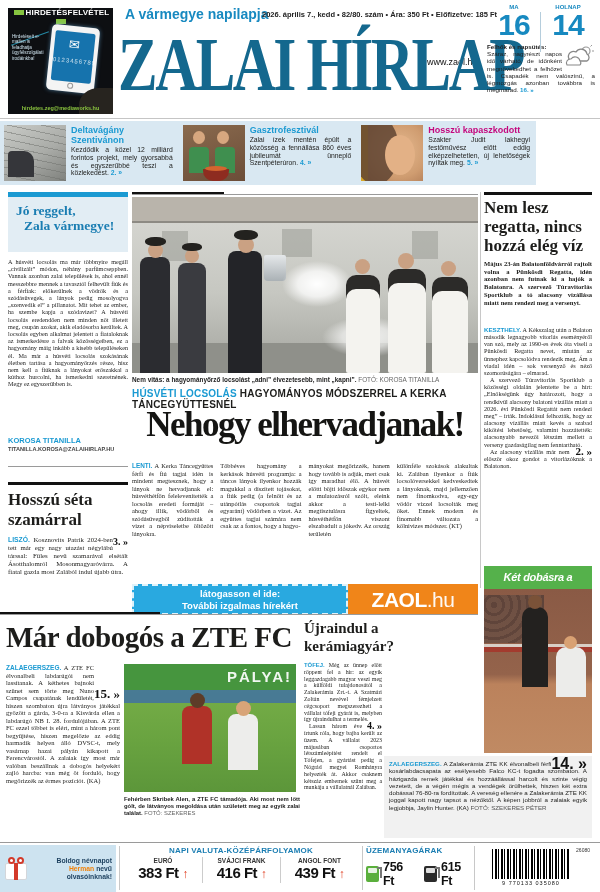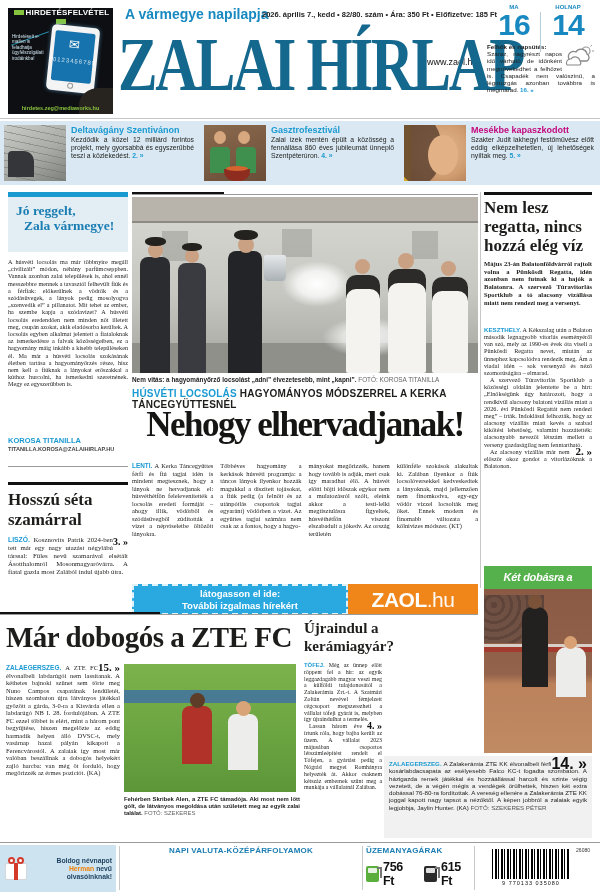--- a/index.html
+++ b/index.html
@@ -38,21 +38,21 @@
   .wx-temps .t { width:50%; text-align:center; font-size:30px; font-weight:bold; color:#1789c0; line-height:30px; letter-spacing:-1px; }
   .wx-div { position:absolute; left:53px; top:2px; width:1px; height:40px; background:#b5cddc; }
   .wx-text { margin-top:3px; font-size:6.2px; line-height:7.2px; color:#222; }
   .wx-text b.lead { display:block; }
   .wx-pg { color:#1b9ad2; font-weight:bold; }
   .cloud-ico { float:right; margin:2px 0 2px 3px; }
 
   .topline { left:0; top:118px; width:600px; height:1px; background:#c5c5c5; }
 
   
-  .teasers { left:0; top:121px; width:600px; height:64px; background:#d9e8f2; display:flex; }
+  .teasers { left:0; top:121px; width:536px; height:64px; background:#d9e8f2; display:flex; }
   .teaser { width:200px; display:flex; padding:4px 6px 4px 4px; }
   .tphoto { width:62px; height:56px; flex:none; margin-right:5px; position:relative; overflow:hidden; }
   .tbody { font-size:6.8px; line-height:7.8px; color:#1d1d1b; }
   .ttitle { font-size:9px; line-height:10px; font-weight:bold; color:#1b9ad2; margin-bottom:1px; }
   .ttitle.mag { color:#c4087e; }
   .tp1 { background:linear-gradient(150deg,#c9cbc7 0%,#a9aba7 55%,#7f817d 100%); }
   .tp1 .wires { position:absolute; inset:0; background:repeating-linear-gradient(12deg,transparent 0 6px,#6f716d 6px 7px); opacity:.5; }
   .tp1 .train { position:absolute; left:4px; bottom:4px; width:26px; height:26px; background:#35363a; border-radius:4px 10px 0 0; }
   .tp2 { background:linear-gradient(160deg,#8a6a4e,#6b4d38); }
   .tp2 .head { position:absolute; width:12px; height:13px; border-radius:50%; background:#d7a77f; top:6px; }
@@ -127,21 +127,21 @@
   .bk-p2 .head { left:8px; top:-11px; width:13px; height:13px; background:#d9a173; }
   .bk-text { left:384px; top:756px; width:208px; height:82px; background:#f1f1f1; padding:4px 5px; font-size:6.2px; line-height:7.3px; }
   .bk-text .credit { color:#555; }
   .bk-text .pgref { font-size:16px; }
 
   
   .bot-rule-thick { left:0; top:612px; width:160px; }
   .bot-rule { left:0; top:614px; width:478px; }
   .zte-hl { left:6px; top:620px; width:300px; font-size:29px; line-height:34px; font-weight:bold; letter-spacing:-.5px; }
   .zte-body { left:6px; top:664px; width:114px; height:172px; font-size:6.5px; line-height:7.5px; }
-  .zte-body .pgref { font-size:11px; }
+  .zte-body .pgref { font-size:13px;margin-top:26px; }
   .fb-photo { left:124px; top:664px; width:172px; height:128px; background:linear-gradient(#7cb24b 0%,#69a340 60%,#5c963a 100%); overflow:hidden; }
   .fb-banner { position:absolute; left:0; top:0; width:100%; height:26px; background:#46953e; color:rgba(255,255,255,.92); font-weight:800; font-size:15px; letter-spacing:2px; text-align:right; line-height:26px; padding-right:4px; }
   .fb-boards { position:absolute; left:0; top:26px; width:100%; height:13px; background:#3d6ea8; opacity:.8; }
   .fb-p { position:absolute; border-radius:8px 8px 0 0; }
   .fb-red { left:58px; top:42px; width:30px; height:58px; background:#b03228; }
   .fb-red .head { left:8px; top:-13px; width:15px; height:15px; background:#5d3c28; }
   .fb-white { left:104px; top:50px; width:30px; height:56px; background:#ededeb; }
   .fb-white .head { left:8px; top:-13px; width:15px; height:15px; background:#d8a478; }
   .fb-caption { left:124px; top:796px; width:176px; font-size:5.9px; line-height:7px; font-weight:bold; color:#222; }
   .fb-caption .credit { color:#666; font-weight:normal; }
@@ -250,21 +250,21 @@
       <div class="pot"></div>
     </div>
     <div class="tbody just"><div class="ttitle">Gasztrofesztivál</div><span>Zalai ízek mentén épült a közösség a fennállása 860 éves jubileumát ünneplő Szentpéterúron.</span> <span class="bluepg">4. »</span></div>
   </div>
   <div class="teaser">
     <div class="tphoto tp3">
         <div class="yellow"></div>
         <div class="hair"></div>
         <div class="face"></div>
       </div>
-    <div class="tbody just"><div class="ttitle mag">Mesékbe kapaszkodott</div><span>Szakter Judit lakhegyi festőművész előtt eddig elképzelhetetlen, új lehetőségek nyíltak meg.</span> <span class="bluepg">5. »</span></div>
+    <div class="tbody just"><div class="ttitle mag">Hosszú kapaszkodott</div><span>Szakter Judit lakhegyi festőművész előtt eddig elképzelhetetlen, új lehetőségek nyíltak meg.</span> <span class="bluepg">5. »</span></div>
   </div>
 </div>
 
 <div class="abs greet-box">
   <div class="greet-title">
     <span style="display:block">Jó reggelt,</span>
     <span style="display:block;padding-left:8px">Zala vármegye!</span>
   </div>
 </div>
 <div class="abs greet-text just serif">A húsvéti locsolás ma már többnyire megáll „civilizált” módon, néhány parfümcseppben. Vannak azonban zalai települések is, ahol ennél messzebbre mennek a tavasztól felhevült fiúk és a férfiak: előkerülnek a vödrök és a szódásüvegek, a lányok pedig mosolyogva „szenvedik el” a pillanatot. Mit tehet az ember, ha szembe kapja a szódavizet? A húsvéti locsolás eredendően nem minden nőt illetett meg, csupán azokat, akik eladósorba kerültek. A locsolás egyben alkalmat jelentett a fiataloknak az ismerkedésre a falvak közösségeiben, ez a hagyomány máig inkább a kisebb településeken él. Ma már a húsvéti locsolás szokásának életben tartása a hagyományőrzés része, hisz nem kell a fiúknak a lányokat erőszakkal a kúthoz hurcolni, ha ismerkedni szeretnének. Megy ez egyszerűbben is.</div>
@@ -357,20 +357,21 @@
 
 <div class="abs rule-thick bot-rule-thick"></div>
 <div class="abs rule bot-rule"></div>
 <div class="abs zte-hl serif">Már dobogós a ZTE FC</div>
 <div class="abs zte-body just serif">
   <span class="pgref"><span>15. »</span></span>
   <span class="dl">ZALAEGERSZEG.</span><span> A ZTE FC élvonalbeli labdarúgói nem lassítanak. A kéthetes bajnoki szünet sem törte meg Nuno Campos csapatának lendületét, hiszen szombaton újra látványos játékkal győzött a gárda, 3-0-ra a Kisvárda ellen a labdarúgó NB I. 28. fordulójában. A ZTE FC ezzel többet is elért, mint a három pont begyűjtése, hiszen megelőzte az eddig harmadik helyen álló DVSC-t, mely vasárnap hazai pályán kikapott a Ferencvárostól. A zalaiak így most már valóban beszállnak a dobogós helyekért zajló harcba: van még öt forduló, hogy megőrizzék az érmes pozíciót. (KA)</span>
 </div>
 
 <div class="abs fb-photo">
+  <div class="fb-banner">PÁLYA!</div>
   <div class="fb-boards"></div>
   <div class="fb-p fb-red">
       <div class="head"></div>
     </div>
   <div class="fb-p fb-white">
       <div class="head"></div>
     </div>
 </div>
 <div class="abs fb-caption just"><span>Fehérben Skribek Alen, a ZTE FC támadója. Aki most nem lőtt gólt, de látványos megoldása után született meg az egyik zalai találat. </span><span class="credit">FOTÓ: SZEKERES</span></div>
 
@@ -394,20 +395,34 @@
   </div>
   <div class="txt">
     <span>Boldog névnapot</span><br>
     <span class="nm">Herman</span>
     <span>nevű olvasóinknak!</span>
   </div>
 </div>
 
 <div class="abs cur">
   <div class="cur-h" style="text-align:center">NAPI VALUTA-KÖZÉPÁRFOLYAMOK</div>
+  <div class="cur-row">
+    <div class="cur-item">
+      <div class="lb">EURÓ</div>
+      <div class="vl"><span>383 Ft</span> <span class="up">↑</span></div>
+    </div>
+    <div class="cur-item">
+      <div class="lb">SVÁJCI FRANK</div>
+      <div class="vl"><span>416 Ft</span> <span class="up">↑</span></div>
+    </div>
+    <div class="cur-item">
+      <div class="lb">ANGOL FONT</div>
+      <div class="vl"><span>439 Ft</span> <span class="up">↑</span></div>
+    </div>
+  </div>
 </div>
 
 <div class="abs fuel">
   <div class="fuel-h">ÜZEMANYAGÁRAK</div>
   <div class="fuel-row">
     <div class="pump green"></div>
     <div class="pr">756 Ft</div>
     <div class="pump dark" style="margin-left:8px"></div>
     <div class="pr">615 Ft</div>
   </div>

